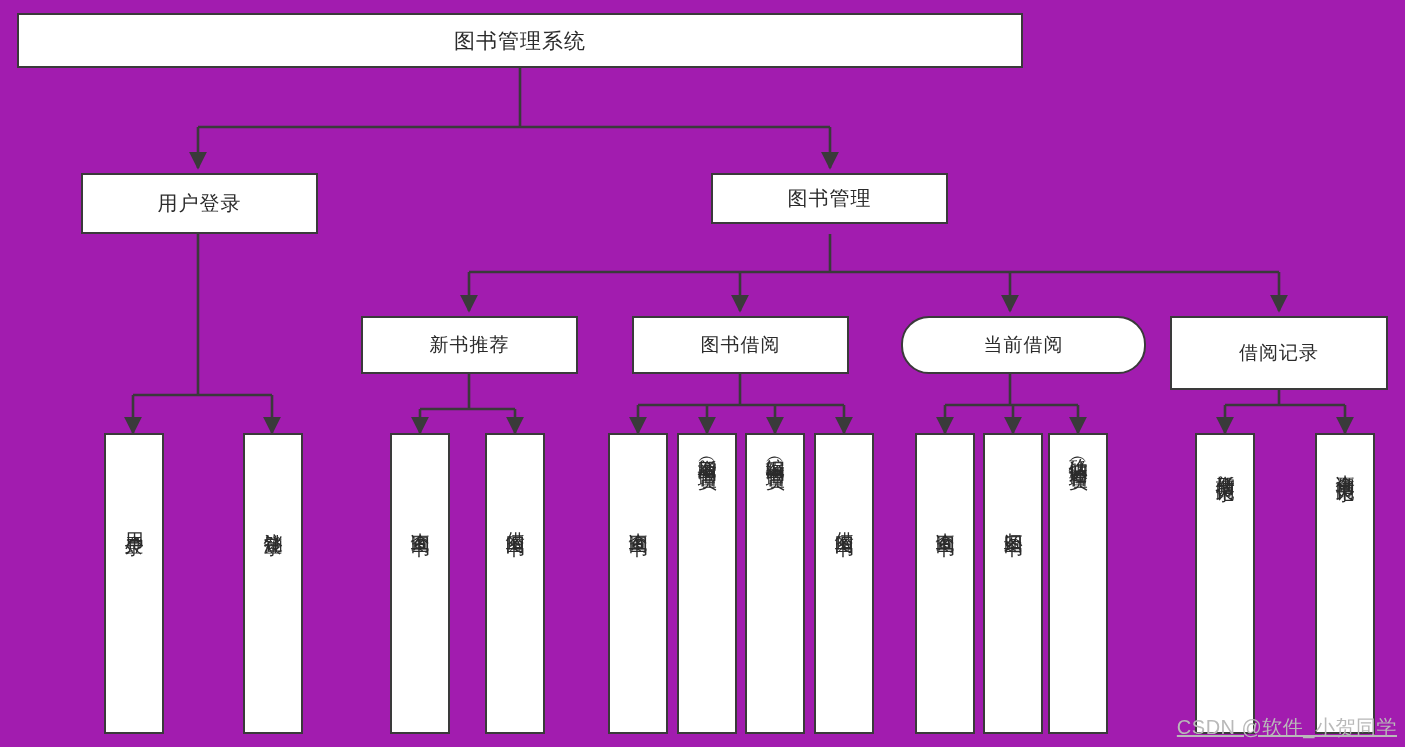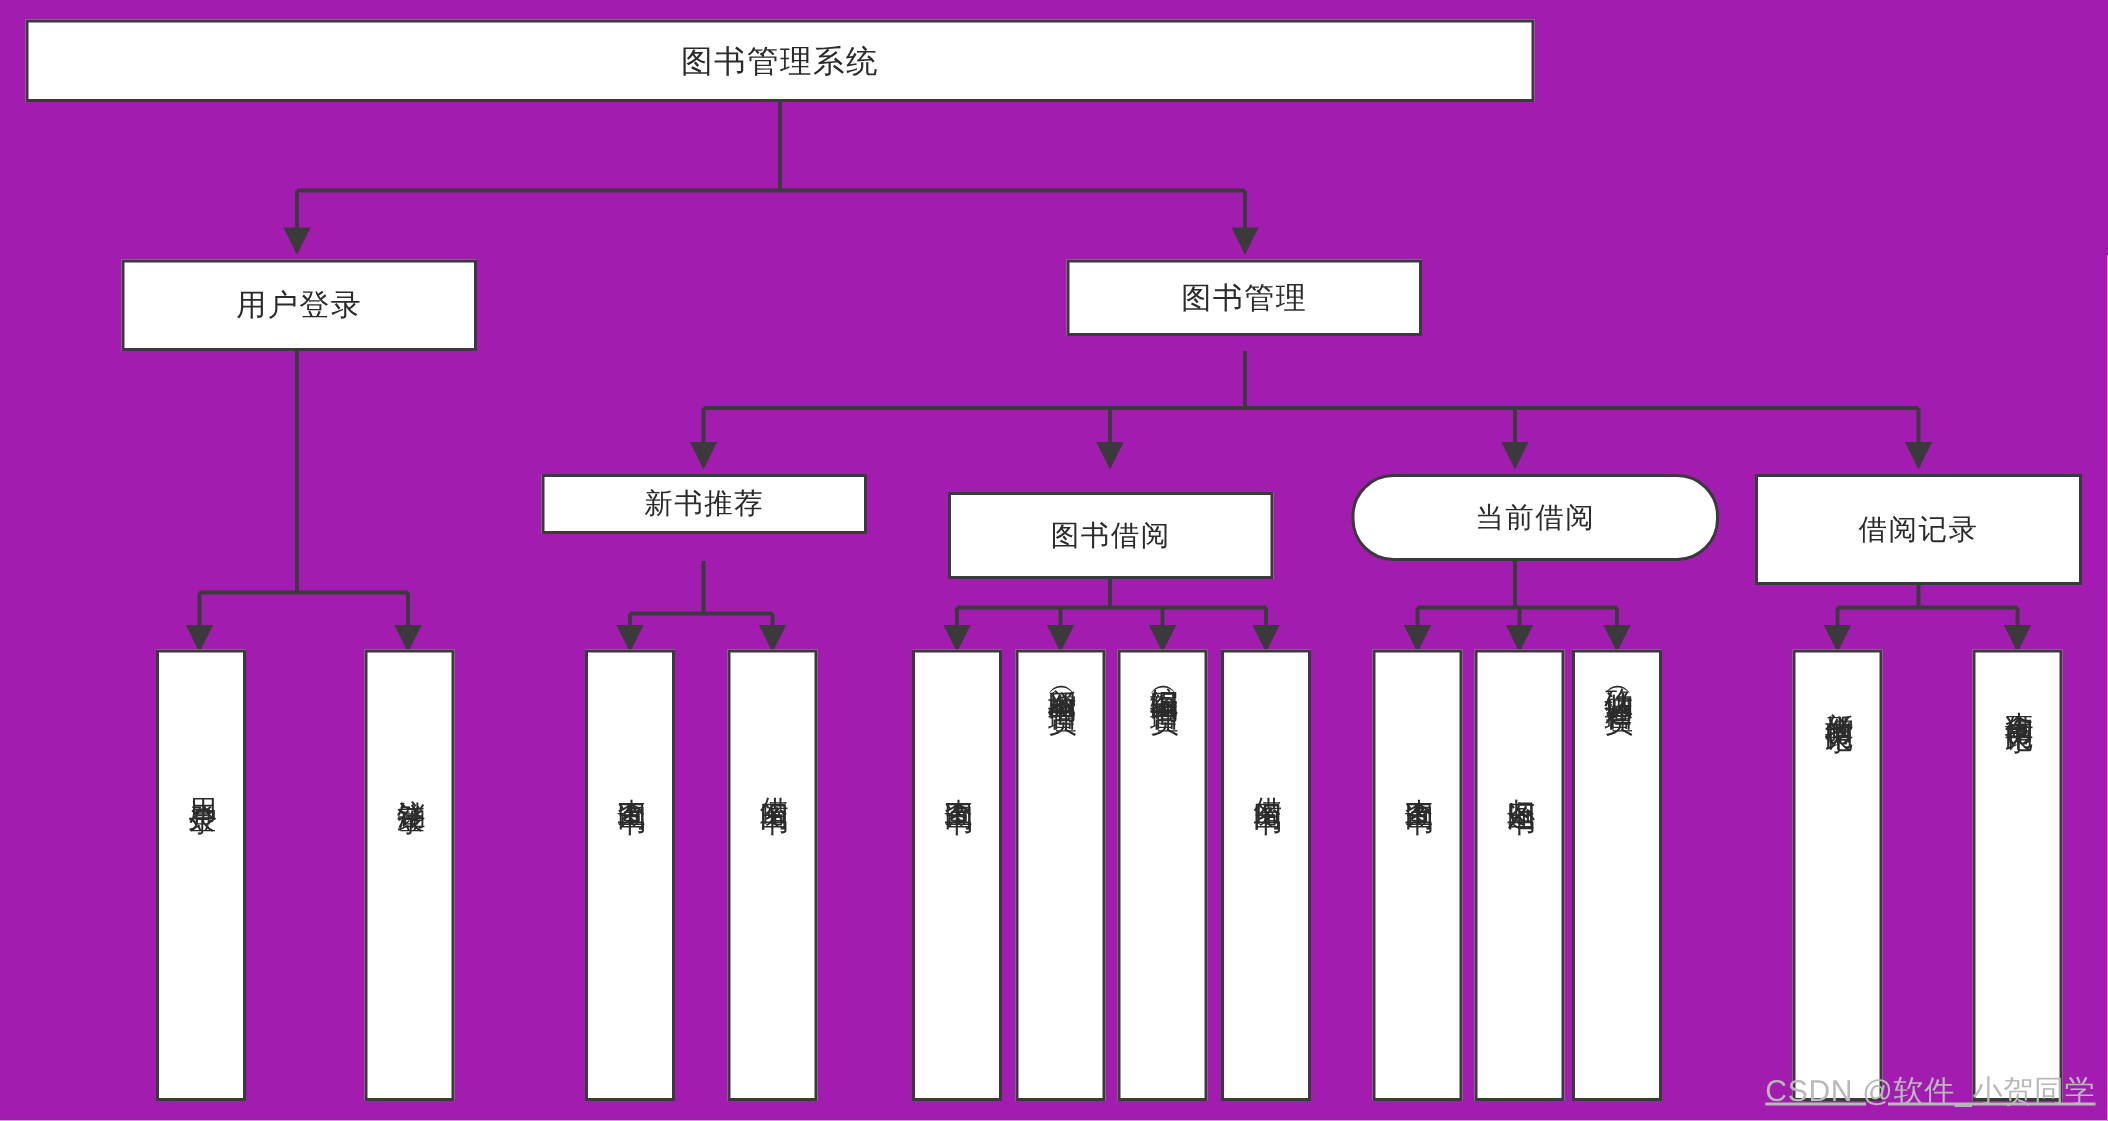--- a/index.html
+++ b/index.html
@@ -139,24 +139,24 @@
     <span>图书管理系统</span>
   </div>
 
   <div class="node level2" style="left:81px; top:173px; width:237px; height:61px;">
     <span>用户登录</span>
   </div>
   <div class="node level2" style="left:711px; top:173px; width:237px; height:51px;">
     <span>图书管理</span>
   </div>
 
-  <div class="node level3" style="left:361px; top:316px; width:217px; height:40px;">
+  <div class="node level3" style="left:361px; top:316px; width:217px; height:58px;">
     <span>新书推荐</span>
   </div>
-  <div class="node level3" style="left:632px; top:316px; width:217px; height:58px;margin-top:12px;">
+  <div class="node level3" style="left:632px; top:316px; width:217px; height:58px;">
     <span>图书借阅</span>
   </div>
   <div class="node level3" style="left:901px; top:316px; width:245px; height:58px;border-radius:28px;">
     <span>当前借阅</span>
   </div>
   <div class="node level3" style="left:1170px; top:316px; width:218px; height:74px;">
     <span>借阅记录</span>
   </div>
 
   <div class="node leaf mid" style="left:104px; top:433px; width:60px; height:301px;">

